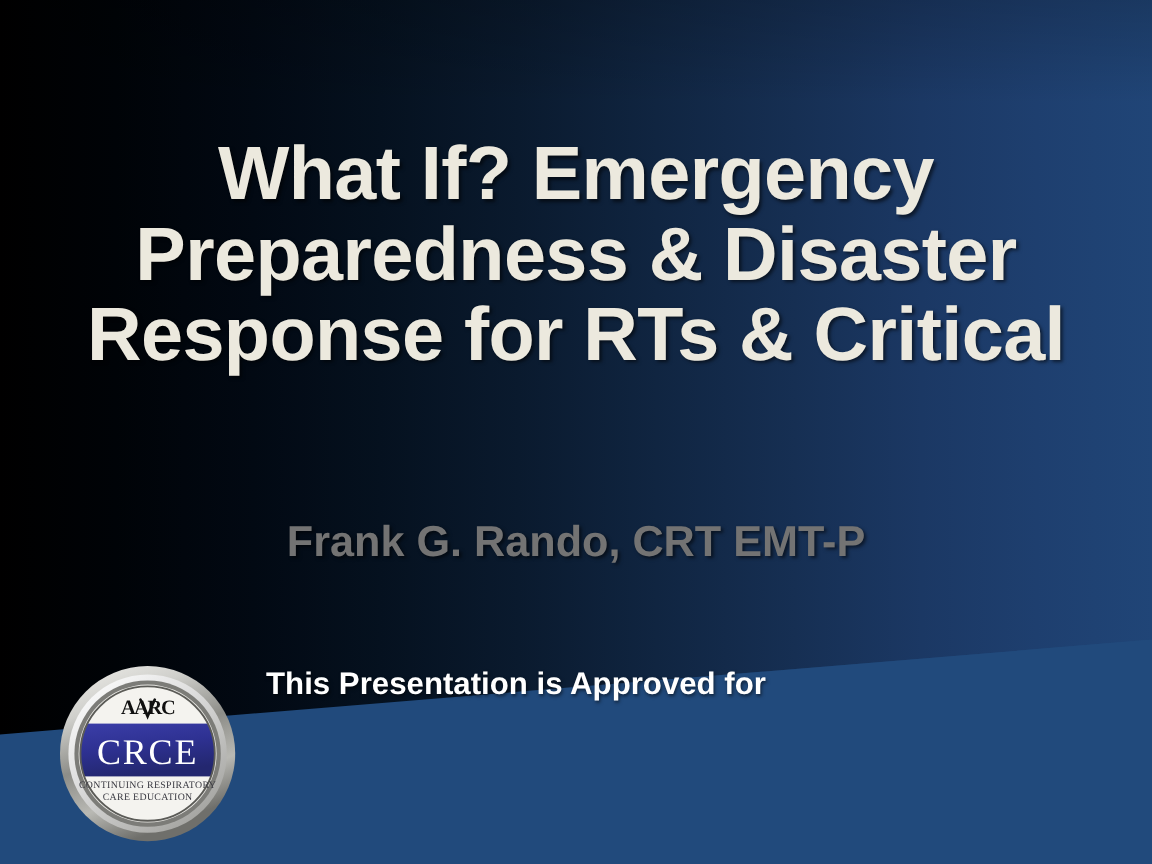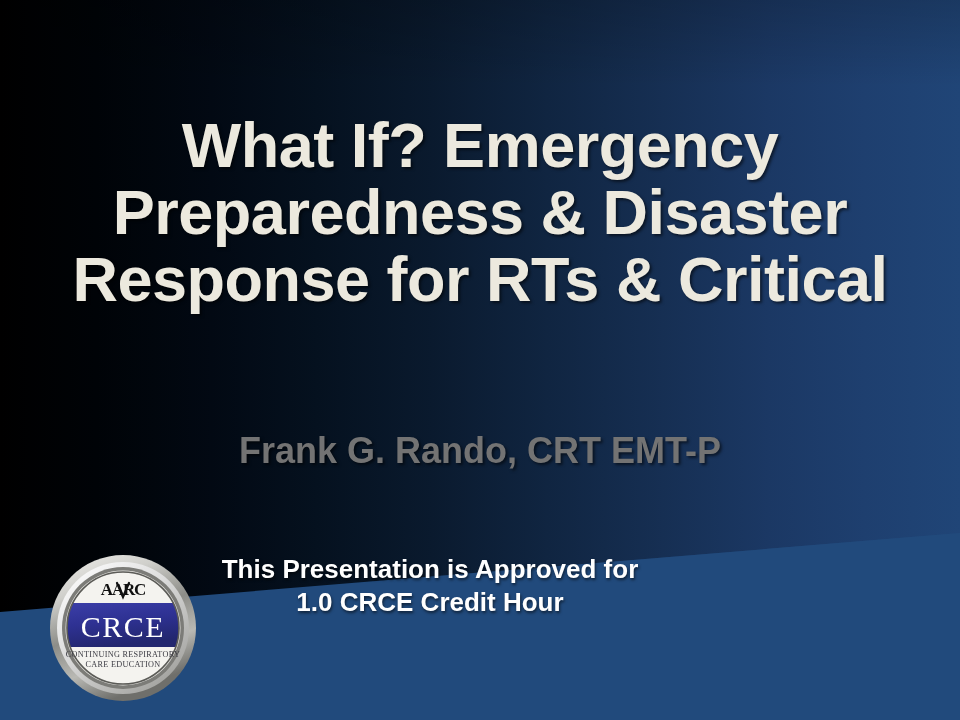--- a/index.html
+++ b/index.html
@@ -148,21 +148,20 @@
   <div class="title">
     <span class="title-line">What If? Emergency</span>
     <span class="title-line">Preparedness &amp; Disaster</span>
     <span class="title-line">Response for RTs &amp; Critical</span>
   </div>
 
   <div class="author">Frank G. Rando, CRT EMT-P</div>
 
   <div class="approval">
     <span class="approval-line">This Presentation is Approved for</span>
-    <span class="approval-line">1.0 CRCE Credit Hour</span>
   </div>
 
   <div class="seal">
     <svg viewBox="0 0 150 150" xmlns="http://www.w3.org/2000/svg">
       <defs>
         <linearGradient id="ringGrad" x1="0" y1="0" x2="0.4" y2="1">
           <stop offset="0%" stop-color="#f2f1ed"></stop>
           <stop offset="28%" stop-color="#cfcfcb"></stop>
           <stop offset="55%" stop-color="#8d8d88"></stop>
           <stop offset="78%" stop-color="#b9b9b4"></stop>

